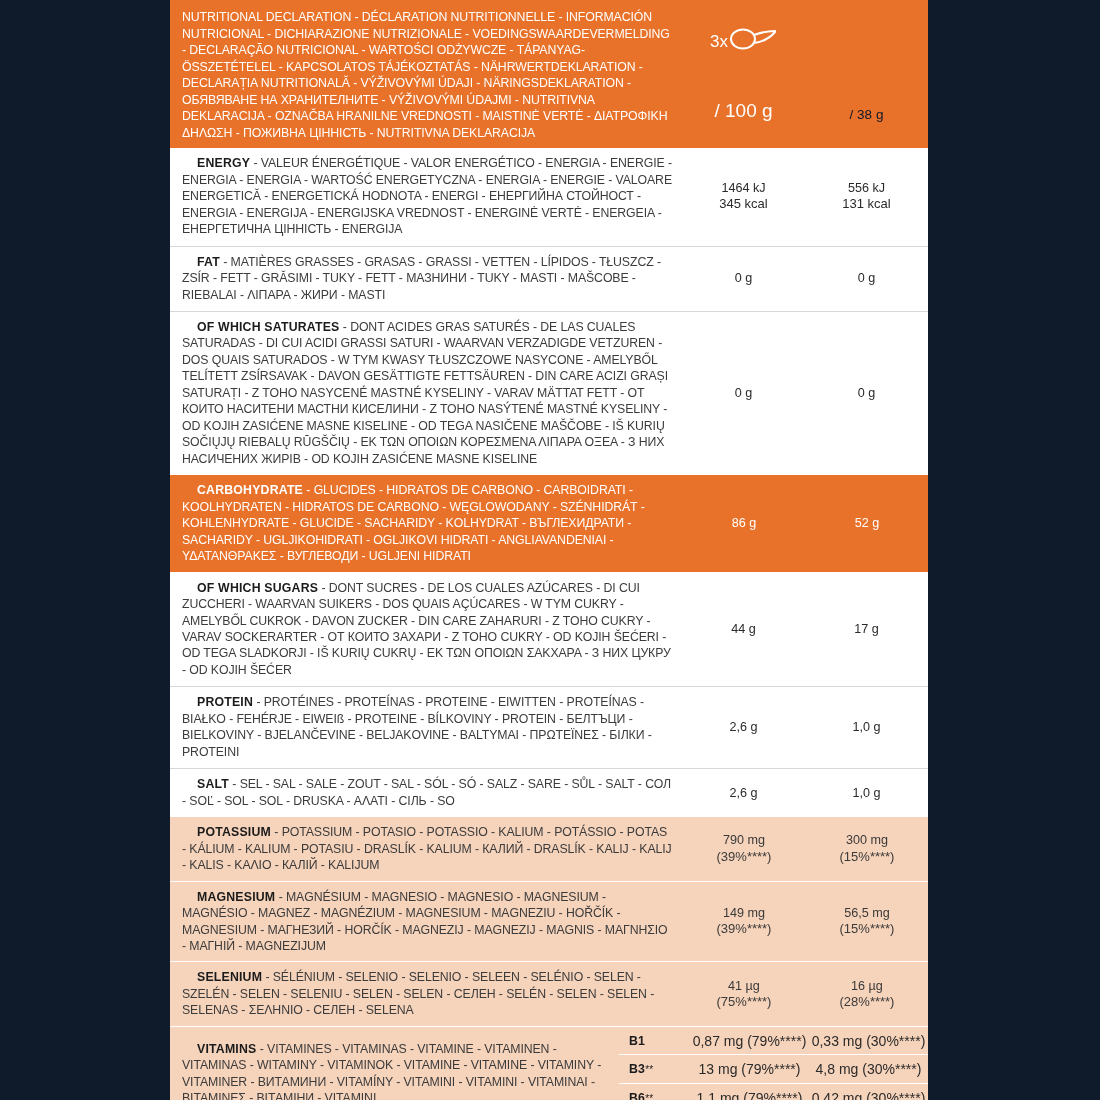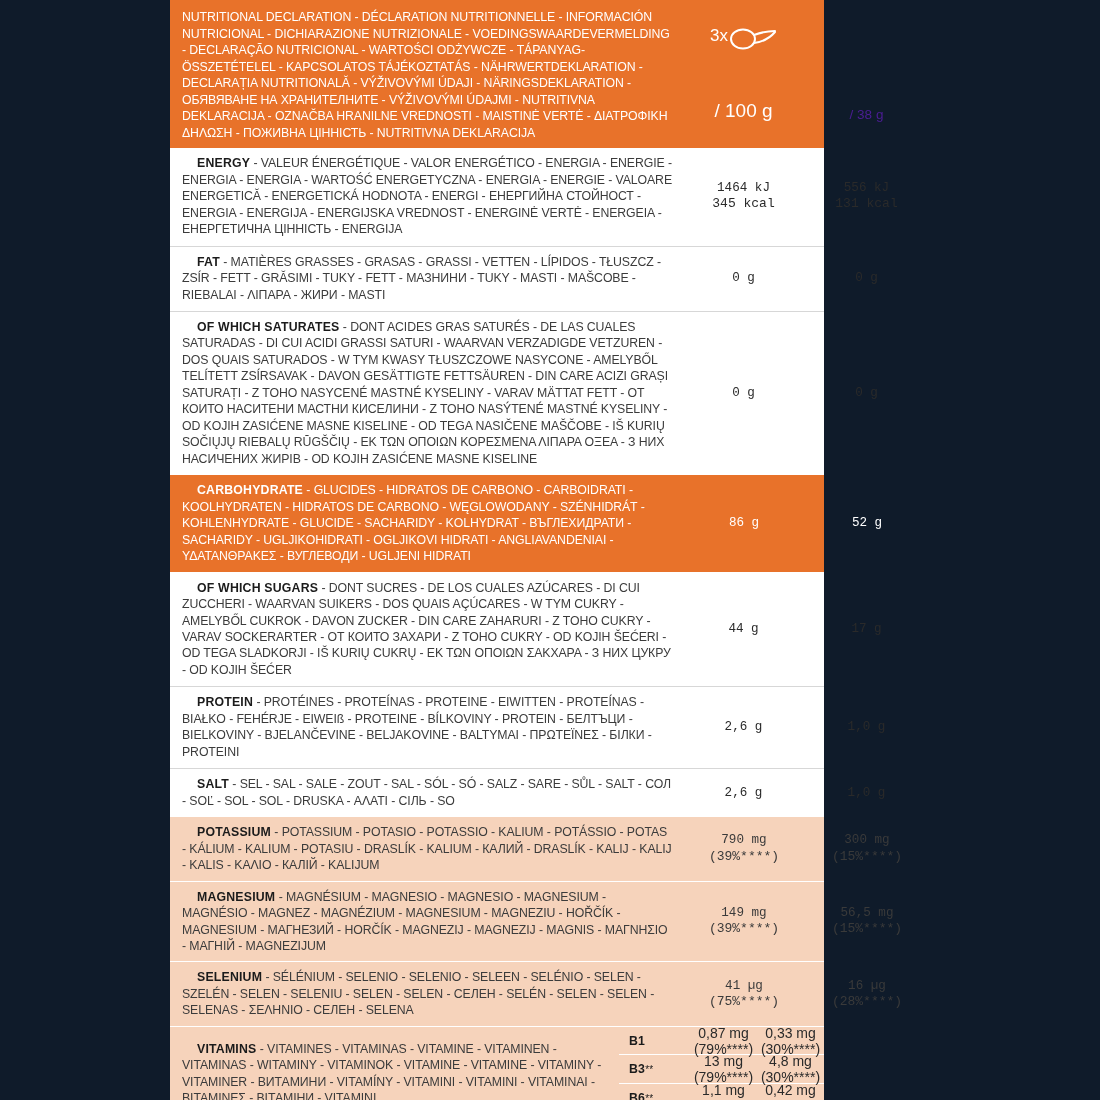--- a/index.html
+++ b/index.html
@@ -7,21 +7,21 @@
     padding: 0;
     background: #0f1b2a;
     width: 1100px;
     height: 1100px;
     font-family: "Liberation Sans", sans-serif;
   }
   #sheet {
     position: absolute;
     left: 170px;
     top: 0;
-    width: 654px;
+    width: 758px;
     height: 1100px;
     background: #ffffff;
     box-sizing: border-box;
   }
   .row {
     display: flex;
     width: 100%;
     box-sizing: border-box;
     border-bottom: 1px solid #ffffff;
   }
@@ -45,21 +45,20 @@
     box-sizing: border-box;
     display: flex;
     flex-direction: column;
     align-items: center;
     justify-content: center;
     font-size: 12.6px;
     color: #2a2a2a;
     text-align: center;
     line-height: 1.3;
     border-left: 1px solid transparent;
-    font-family: Liberation Mono, monospace;
   }
   .val .sub { font-size: 13px; }
 
   
   .hdr {
     background: #e8722a;
     color: #ffffff;
     display: flex;
     width: 100%;
     box-sizing: border-box;
@@ -87,23 +86,23 @@
     font-size: 19px;
     color: #ffffff;
   }
   .hdr .colhead {
     flex: 0 0 123px;
     display: flex;
     align-items: flex-end;
     justify-content: center;
     padding-bottom: 26px;
     font-size: 13.5px;
-    color: #4c1d95;
-  }
-  .scooprow { display: flex; gap: 1px; }
+    color: #0f172a;
+  }
+  .scooprow { display: flex; align-items: center; gap: 1px; }
   .scooprow .x { font-size: 17px; }
 
   .white { background: #ffffff; }
   .orange { background: #e8722a; }
   .orange .desc { color: #ffffff; }
   .orange .desc b { color: #ffffff; }
   .orange .val { color: #ffffff; }
   .peach { background: #f6d3bb; }
   .peach .val { color: #3a3a3a; }
 

